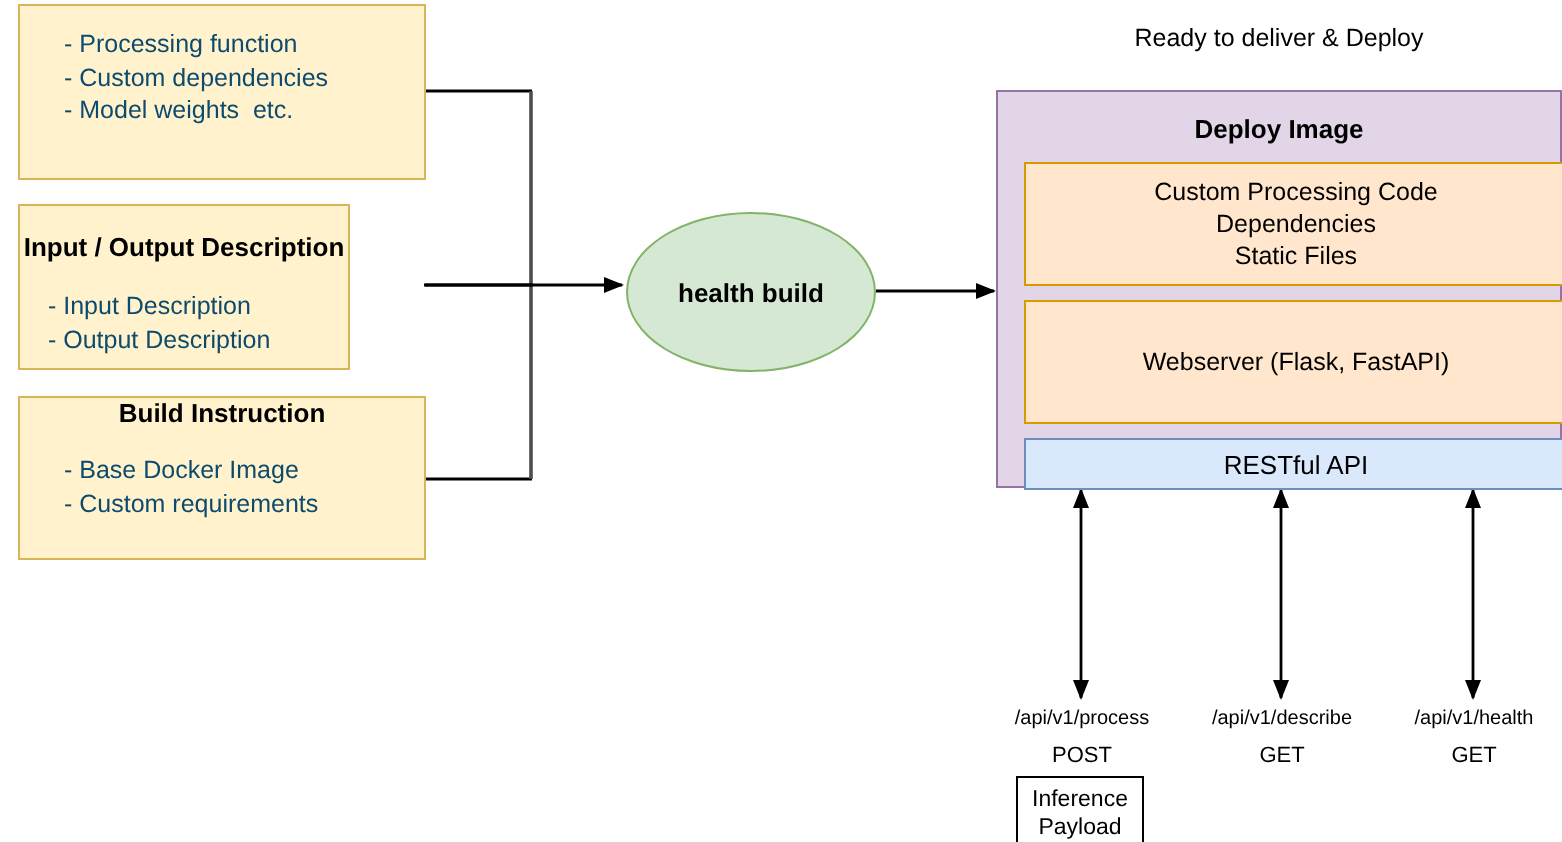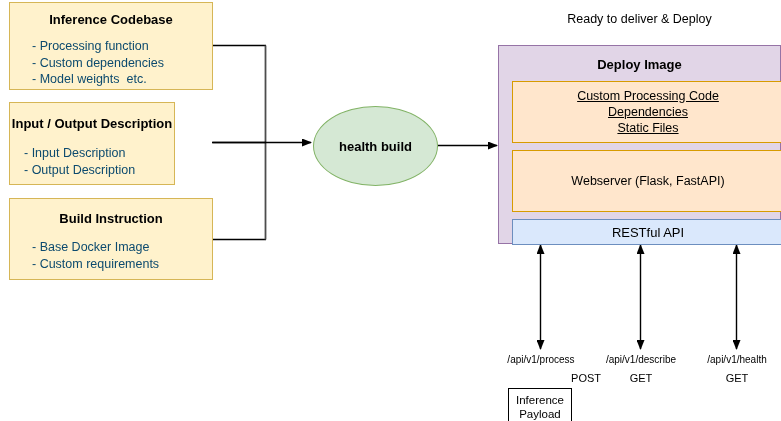--- a/index.html
+++ b/index.html
@@ -148,64 +148,63 @@
     <line x1="212" y1="142.5" x2="311" y2="142.5" stroke="#000000" stroke-width="1.4" marker-end="url(#arrowEnd)"></line>
 
     <line x1="438" y1="145.5" x2="497" y2="145.5" stroke="#000000" stroke-width="1.4" marker-end="url(#arrowEnd)"></line>
 
     <line x1="540.5" y1="245" x2="540.5" y2="349" stroke="#000000" stroke-width="1.4" marker-start="url(#arrowStart)" marker-end="url(#arrowEnd)"></line>
     <line x1="640.5" y1="245" x2="640.5" y2="349" stroke="#000000" stroke-width="1.4" marker-start="url(#arrowStart)" marker-end="url(#arrowEnd)"></line>
     <line x1="736.5" y1="245" x2="736.5" y2="349" stroke="#000000" stroke-width="1.4" marker-start="url(#arrowStart)" marker-end="url(#arrowEnd)"></line>
   </svg>
 
   <div class="abs yellow-box" style="left:9px; top:2px; width:204px; height:88px;">
-    <div class="box-title" style="margin-top:9px;">Inference Codebase</div>
     <div class="bullet-list" style="margin:11px 0 0 22px;">- Processing function
 - Custom dependencies
 - Model weights  etc.</div>
   </div>
 
   <div class="abs yellow-box" style="left:9px; top:102px; width:166px; height:83px;">
     <div class="box-title" style="margin-top:13px;">Input / Output Description</div>
     <div class="bullet-list" style="margin:14px 0 0 14px;">- Input Description
 - Output Description</div>
   </div>
 
   <div class="abs yellow-box" style="left:9px; top:198px; width:204px; height:82px;">
-    <div class="box-title" style="margin-top:12px;">Build Instruction</div>
+    <div class="box-title" style="">Build Instruction</div>
     <div class="bullet-list" style="margin:13px 0 0 22px;">- Base Docker Image
 - Custom requirements</div>
   </div>
 
   <div class="abs ellipse" style="left:313px; top:106px; width:125px; height:80px;">
     <span>health build</span>
   </div>
 
   <div class="abs caption caption-top" style="left:498px; top:12px; width:283px;">Ready to deliver &amp; Deploy</div>
 
   <div class="abs purple-panel" style="left:498px; top:45px; width:283px; height:199px;">
     <div class="panel-title" style="margin-top:11px;">Deploy Image</div>
   </div>
 
   <div class="abs orange-box" style="left:512px; top:81px; width:272px; height:62px; white-space:pre;">
-    <span style="white-space:pre;text-decoration:underline;">Custom Processing Code
+    <span style="white-space:pre;">Custom Processing Code
 Dependencies
 Static Files</span>
   </div>
 
   <div class="abs orange-box" style="left:512px; top:150px; width:272px; height:62px;">
     <span>Webserver (Flask, FastAPI)</span>
   </div>
 
   <div class="abs blue-box" style="left:512px; top:219px; width:272px; height:26px;">
     <span>RESTful API</span>
   </div>
 
   <div class="abs caption endpoint-path" style="left:481px; top:354px; width:120px;">/api/v1/process</div>
-  <div class="abs caption endpoint-verb" style="left:481px; top:372px; width:120px;text-align:right;">POST</div>
+  <div class="abs caption endpoint-verb" style="left:481px; top:372px; width:120px;">POST</div>
 
   <div class="abs caption endpoint-path" style="left:581px; top:354px; width:120px;">/api/v1/describe</div>
   <div class="abs caption endpoint-verb" style="left:581px; top:372px; width:120px;">GET</div>
 
   <div class="abs caption endpoint-path" style="left:677px; top:354px; width:120px;">/api/v1/health</div>
   <div class="abs caption endpoint-verb" style="left:677px; top:372px; width:120px;">GET</div>
 
   <div class="abs white-box" style="left:508px; top:388px; width:64px; height:37px; white-space:pre;">
     <span style="white-space:pre;">Inference
 Payload</span>

